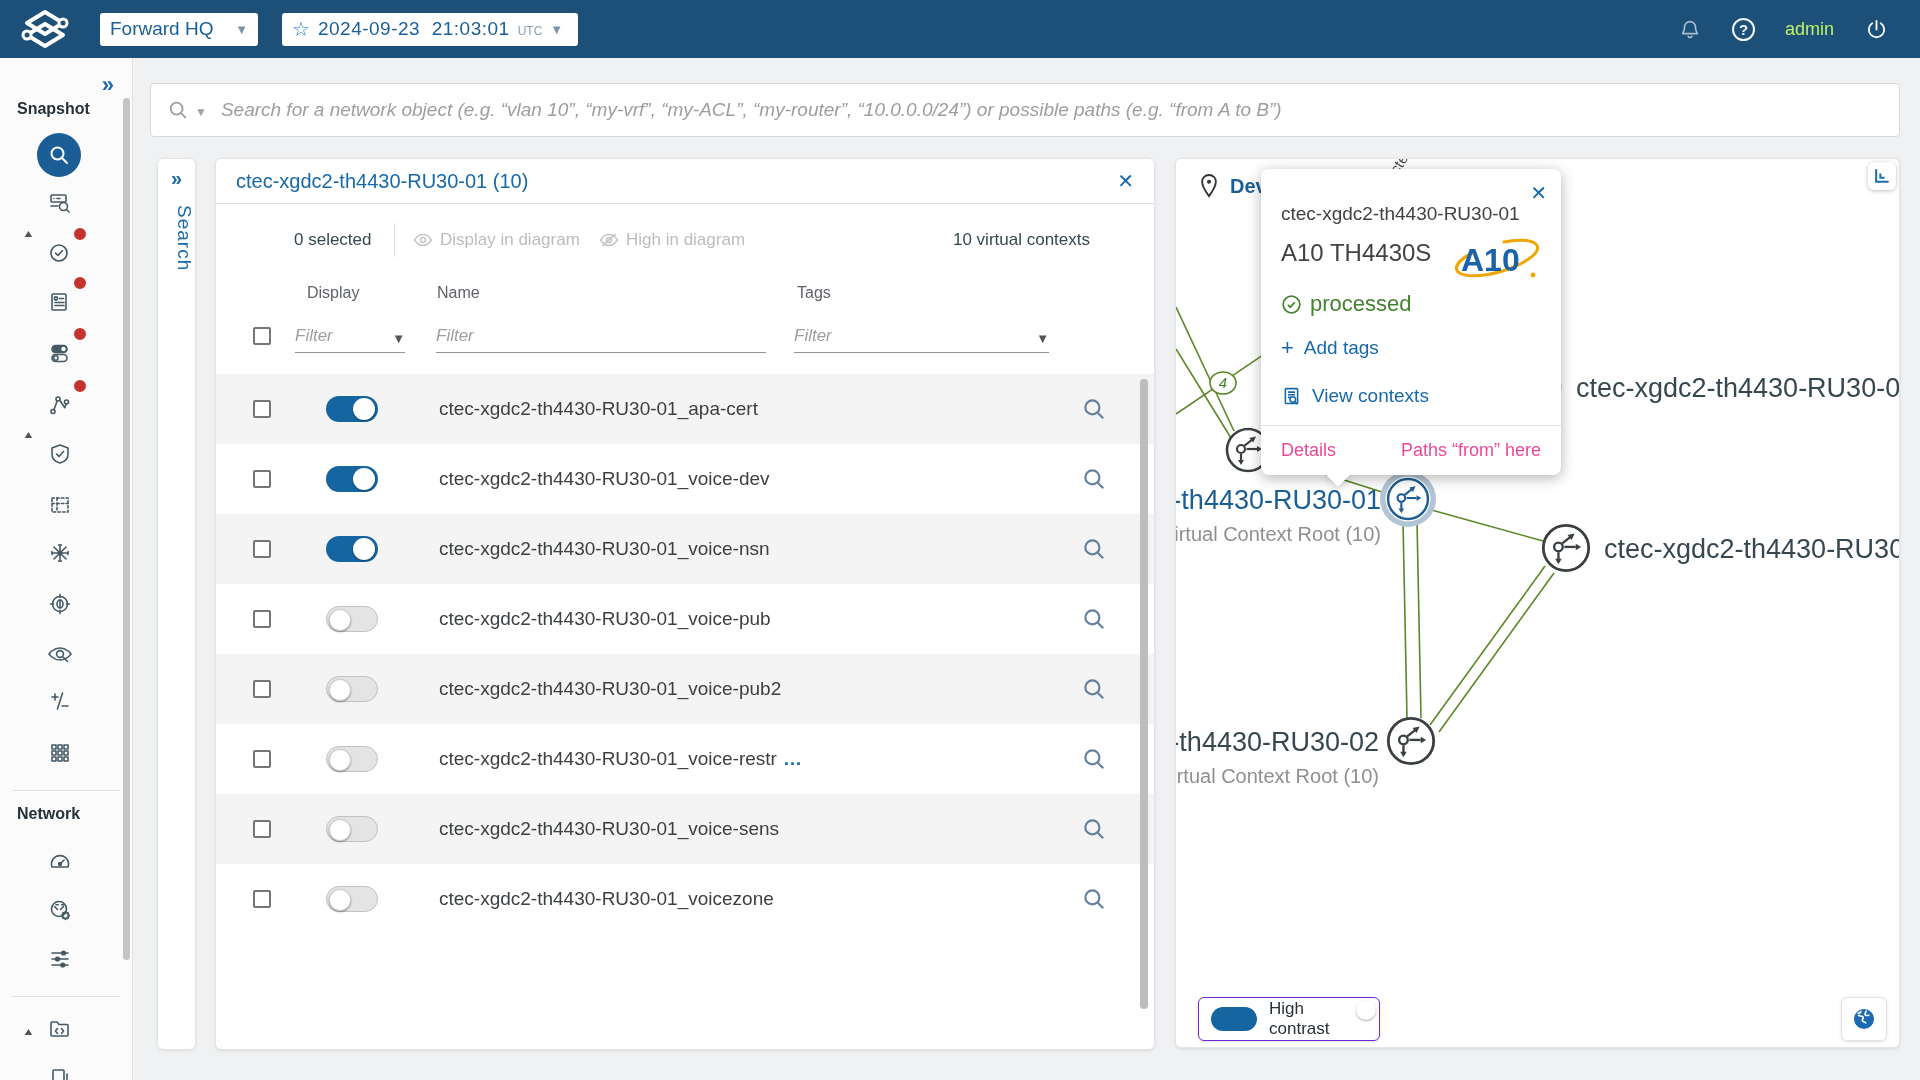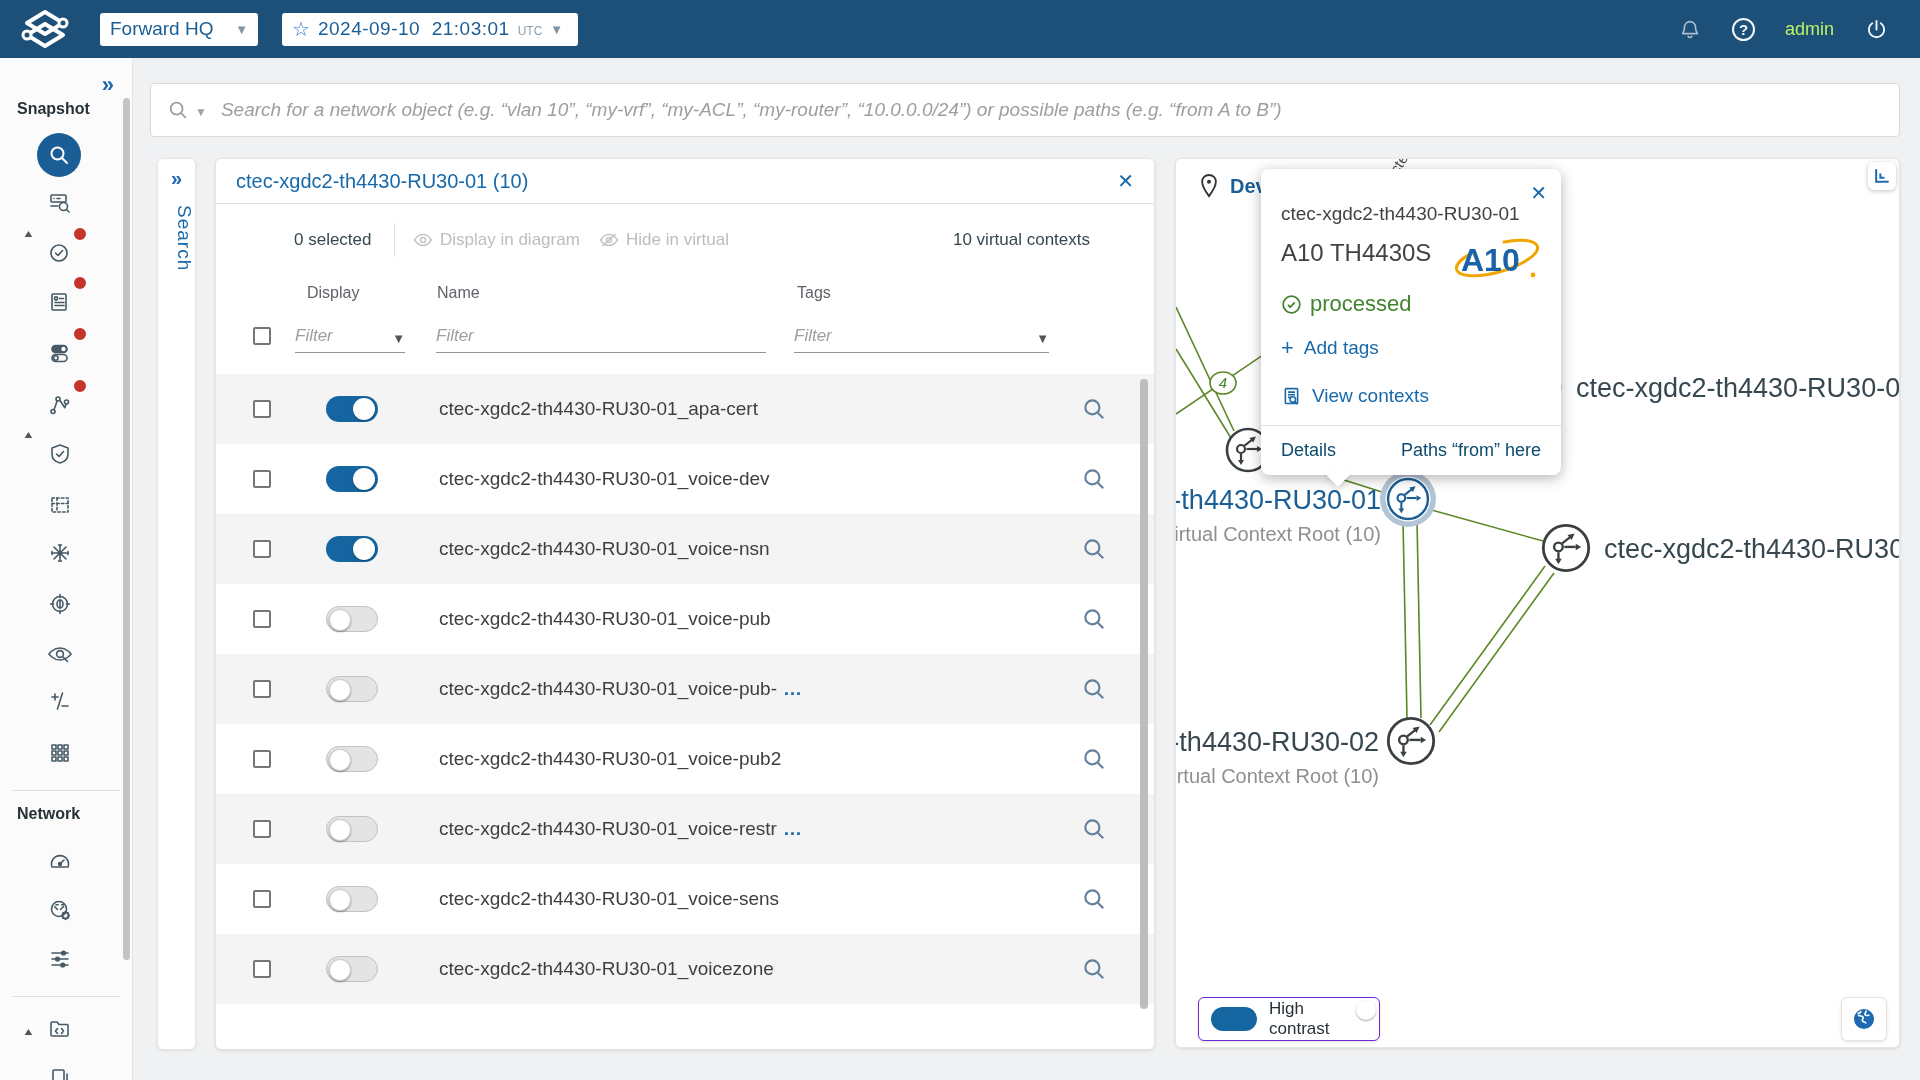--- a/index.html
+++ b/index.html
@@ -97,21 +97,21 @@
   .popup .pointer { position:absolute; left:68px; bottom:-8px; width:18px; height:18px; background:#fff; transform:rotate(45deg); box-shadow:3px 3px 6px rgba(0,0,0,.12); }
   .pp-close { position:absolute; top:12px; right:14px; color:#1769aa; font-size:20px; cursor:pointer; }
   .pp-title { font-size:19px; color:#424242; margin-top:16px; white-space:nowrap; }
   .pp-model-row { display:flex; align-items:flex-start; justify-content:space-between; margin-top:14px; }
   .pp-model { font-size:24px; color:#424242; }
   .pp-status { display:flex; align-items:center; gap:8px; color:#43832f; font-size:22px; margin-top:6px; }
   .pp-addtags { display:flex; align-items:center; gap:10px; color:#1769aa; font-size:19px; margin-top:20px; cursor:pointer; }
   .pp-plus { font-size:22px; line-height:1; }
   .pp-viewctx { display:flex; align-items:center; gap:10px; color:#1769aa; font-size:19px; margin-top:26px; cursor:pointer; }
   .pp-div { border-top:1px solid #e0e0e0; margin:18px -20px 0 -20px; }
-  .pp-footer { display:flex; justify-content:space-between; align-items:center; padding-top:14px; color:#0c4a6e; font-size:18px; }
+  .pp-footer { display:flex; justify-content:space-between; align-items:center; padding-top:14px; color:#ec4899; font-size:18px; }
   .pp-footer span { cursor:pointer; }
   .a10-logo { position:relative; width:92px; height:52px; margin-top:-6px; }
 
   
   .hc-box { position:absolute; left:22px; top:838px; width:182px; height:44px; background:#fff; border:1px solid #6d28d9; border-radius:6px; box-shadow:0 1px 3px rgba(0,0,0,.12); display:flex; align-items:center; padding:0 12px; gap:12px; }
   .hc-box .toggle { position:static; width:46px; height:24px; flex:none; }
   .hc-box .toggle .knob { width:20px; height:20px; }
   .hc-label { font-size:17px; color:#263238; }
   .globe-btn { position:absolute; right:12px; top:838px; width:46px; height:44px; background:#fff; border:1px solid #e3e3e3; border-radius:6px; box-shadow:0 1px 3px rgba(0,0,0,.12); display:flex; align-items:center; justify-content:center; cursor:pointer; }
 </style>
@@ -130,21 +130,21 @@
         <circle cx="43" cy="16" r="4" fill="#1d5078" stroke="#fff" stroke-width="3"></circle>
         <circle cx="7" cy="28" r="4" fill="#1d5078" stroke="#fff" stroke-width="3"></circle>
       </svg>
     </div>
     <div class="tb-select net-select">
       <span>Forward HQ</span>
       <span class="caret">▼</span>
     </div>
     <div class="tb-select snap-select">
       <span class="star">☆</span>
-      <span class="snap-time">2024-09-10  21:03:01</span>
+      <span class="snap-time">2024-09-23  21:03:01</span>
       <span class="utc">UTC</span>
       <span class="caret">▼</span>
     </div>
     <div class="tb-right">
       <div class="tb-icon">
         <svg width="22" height="24" viewBox="0 0 24 24" fill="none" stroke="#a9bdd1" stroke-width="1.8" stroke-linecap="round" stroke-linejoin="round">
           <path d="M6 10a6 6 0 0 1 12 0c0 5 2 6 2 7H4c0-1 2-2 2-7z"></path>
           <path d="M10 20a2.2 2.2 0 0 0 4 0"></path>
         </svg>
       </div>
@@ -340,21 +340,21 @@
             <circle cx="12" cy="9" r="3"></circle>
           </svg>
         <span>Display in diagram</span>
       </span>
       <span class="tb-action" style="left:375px;">
         <svg width="20" height="16" viewBox="0 0 24 18" fill="none" stroke="#c5c5c5" stroke-width="1.8">
             <path d="M2 9s4-6.5 10-6.5S22 9 22 9s-4 6.5-10 6.5S2 9 2 9z"></path>
             <circle cx="12" cy="9" r="3"></circle>
             <path d="M4 16L20 2"></path>
           </svg>
-        <span>Hide in virtual</span>
+        <span>High in diagram</span>
       </span>
       <span class="tb-ctx">10 virtual contexts</span>
     </div>
 
     <span class="col-head" style="left:91px;">Display</span>
     <span class="col-head" style="left:221px;">Name</span>
     <span class="col-head" style="left:581px;">Tags</span>
 
     <div class="filter-row">
       <span class="checkbox" style="position:absolute; left:37px; top:8px;"></span>
@@ -404,31 +404,20 @@
             <circle cx="10.5" cy="10.5" r="6.5"></circle>
             <path d="M15.5 15.5l5 5"></path>
           </svg>
       </div>
       <div class="row">
         <span class="checkbox"></span>
         <span class="toggle off">
             <span class="knob"></span>
           </span>
         <span class="row-name">ctec-xgdc2-th4430-RU30-01_voice-pub</span>
-        <svg class="row-zoom" viewBox="0 0 24 24" fill="none" stroke="#64809c" stroke-width="2">
-            <circle cx="10.5" cy="10.5" r="6.5"></circle>
-            <path d="M15.5 15.5l5 5"></path>
-          </svg>
-      </div>
-      <div class="row">
-        <span class="checkbox"></span>
-        <span class="toggle off">
-            <span class="knob"></span>
-          </span>
-        <span class="row-name"><span>ctec-xgdc2-th4430-RU30-01_voice-pub-</span><span class="more">…</span></span>
         <svg class="row-zoom" viewBox="0 0 24 24" fill="none" stroke="#64809c" stroke-width="2">
             <circle cx="10.5" cy="10.5" r="6.5"></circle>
             <path d="M15.5 15.5l5 5"></path>
           </svg>
       </div>
       <div class="row">
         <span class="checkbox"></span>
         <span class="toggle off">
             <span class="knob"></span>
           </span>

